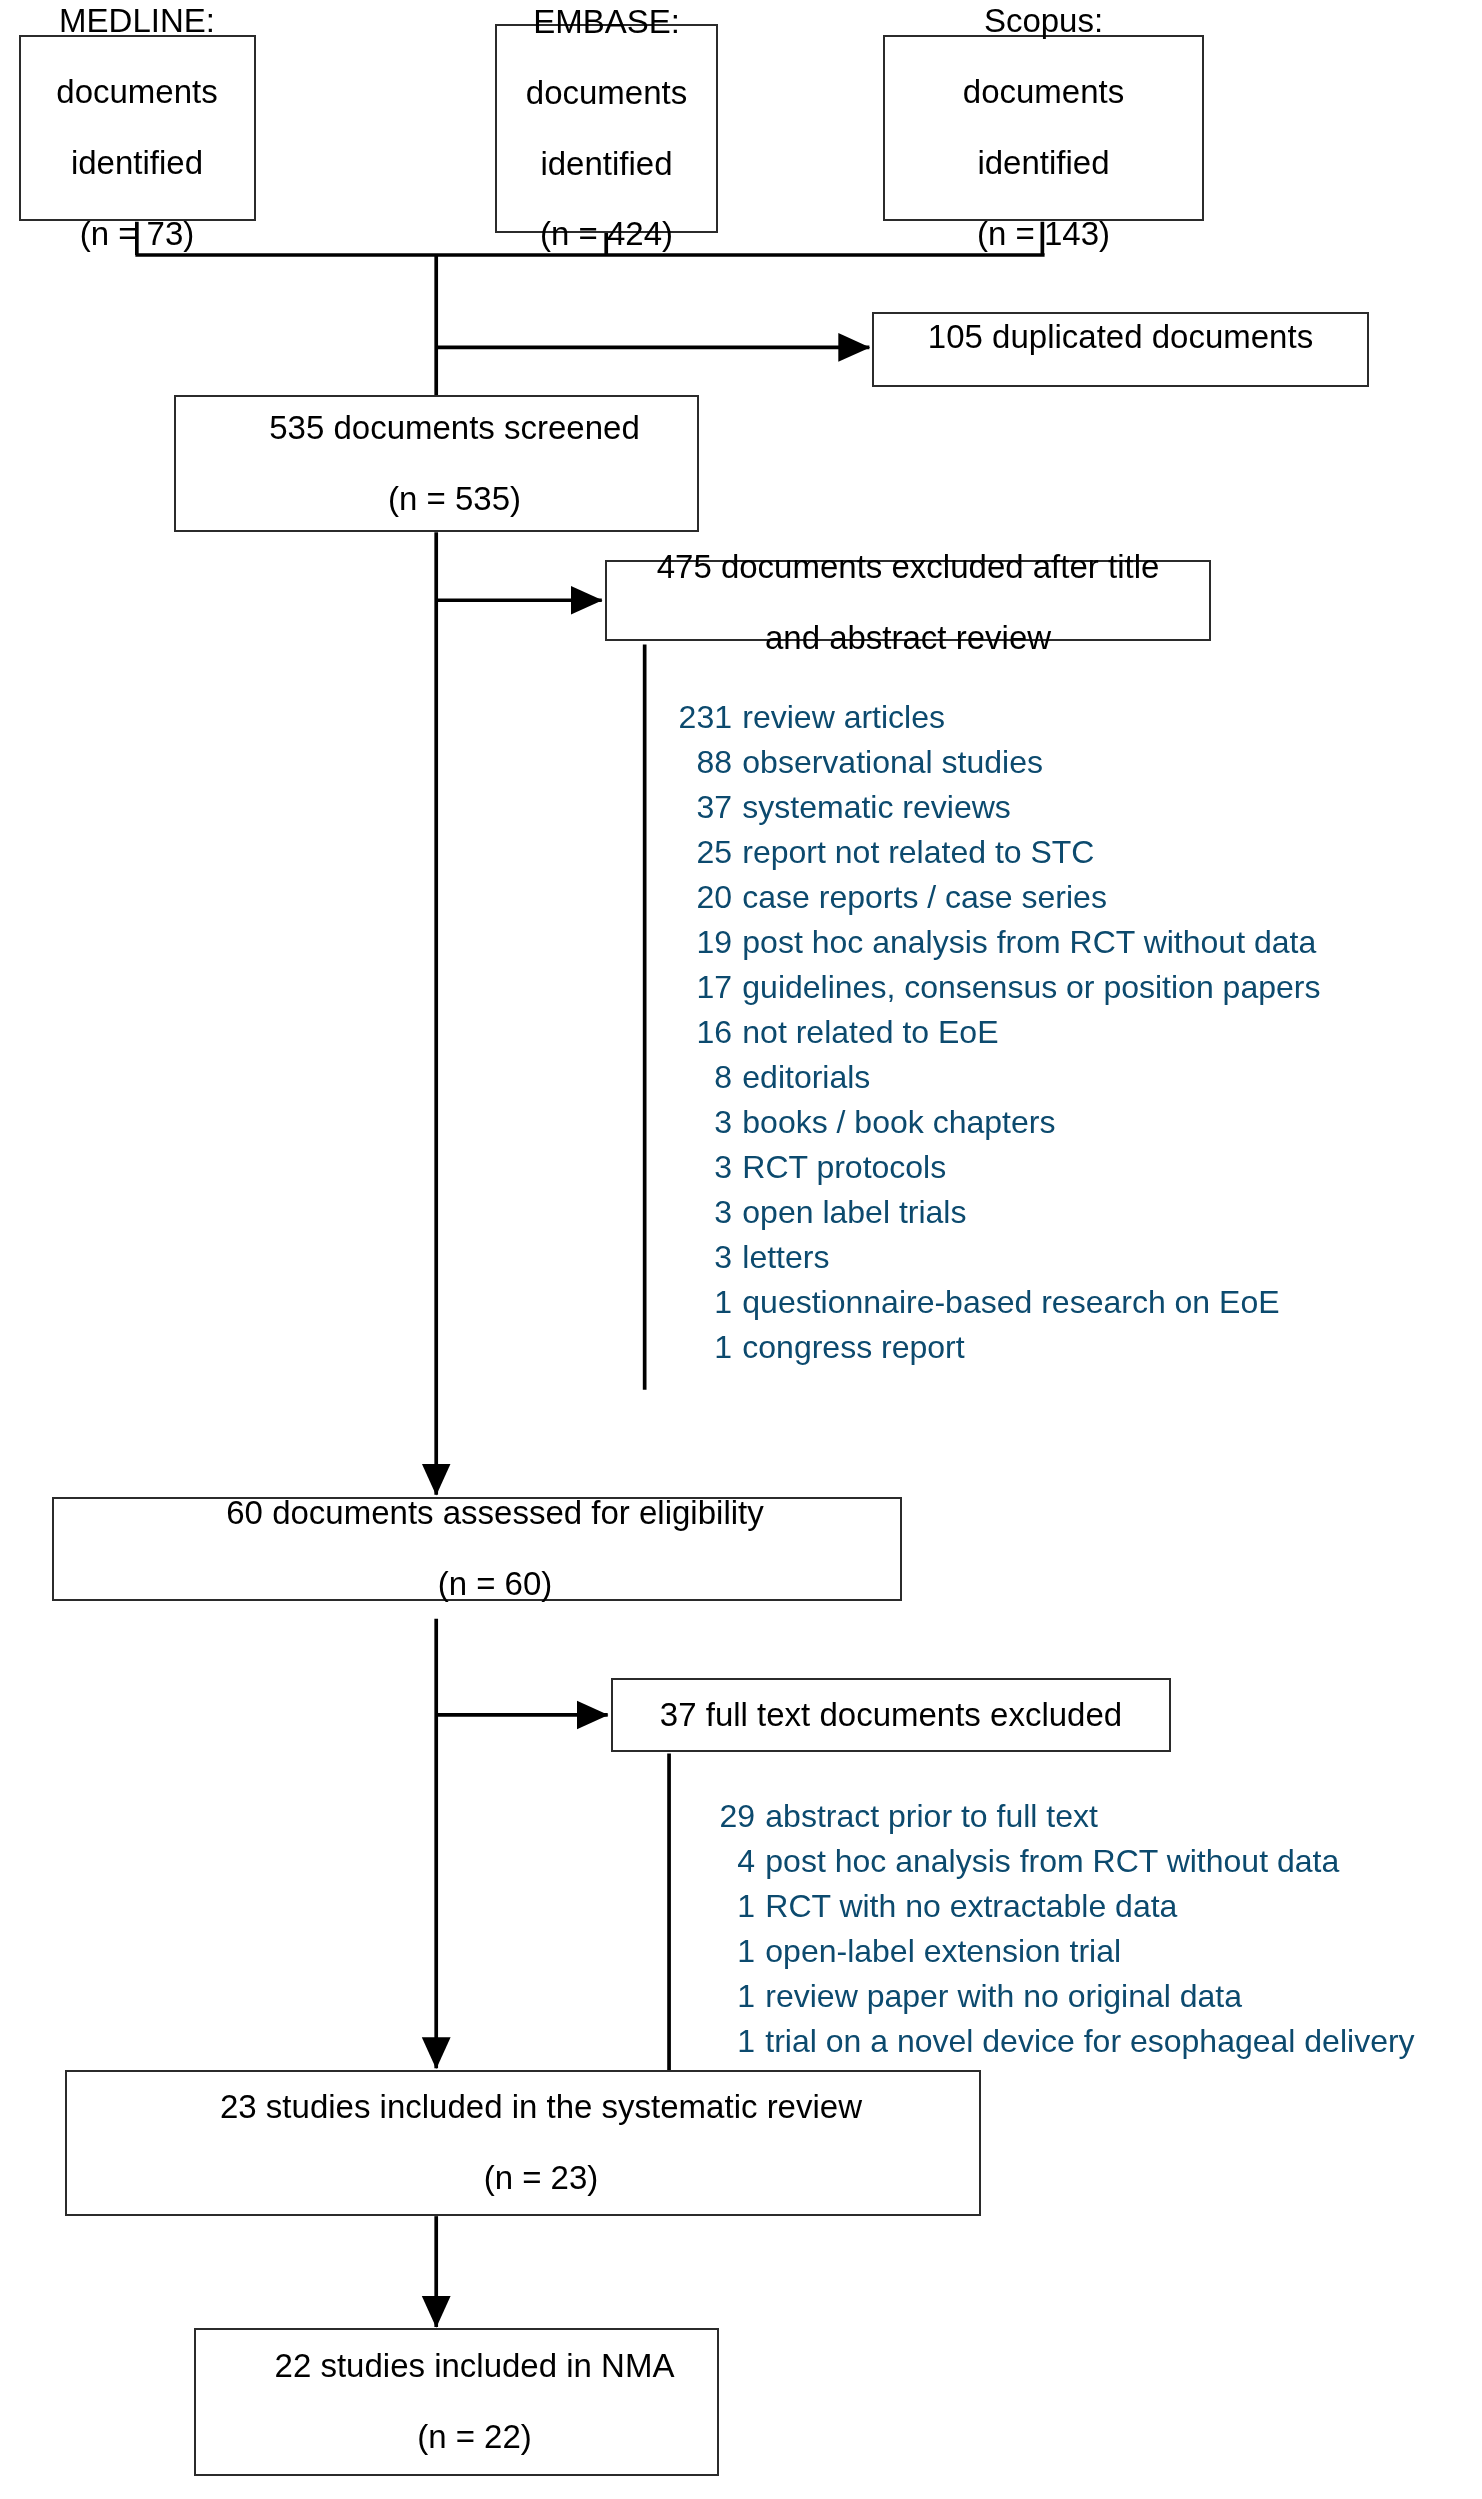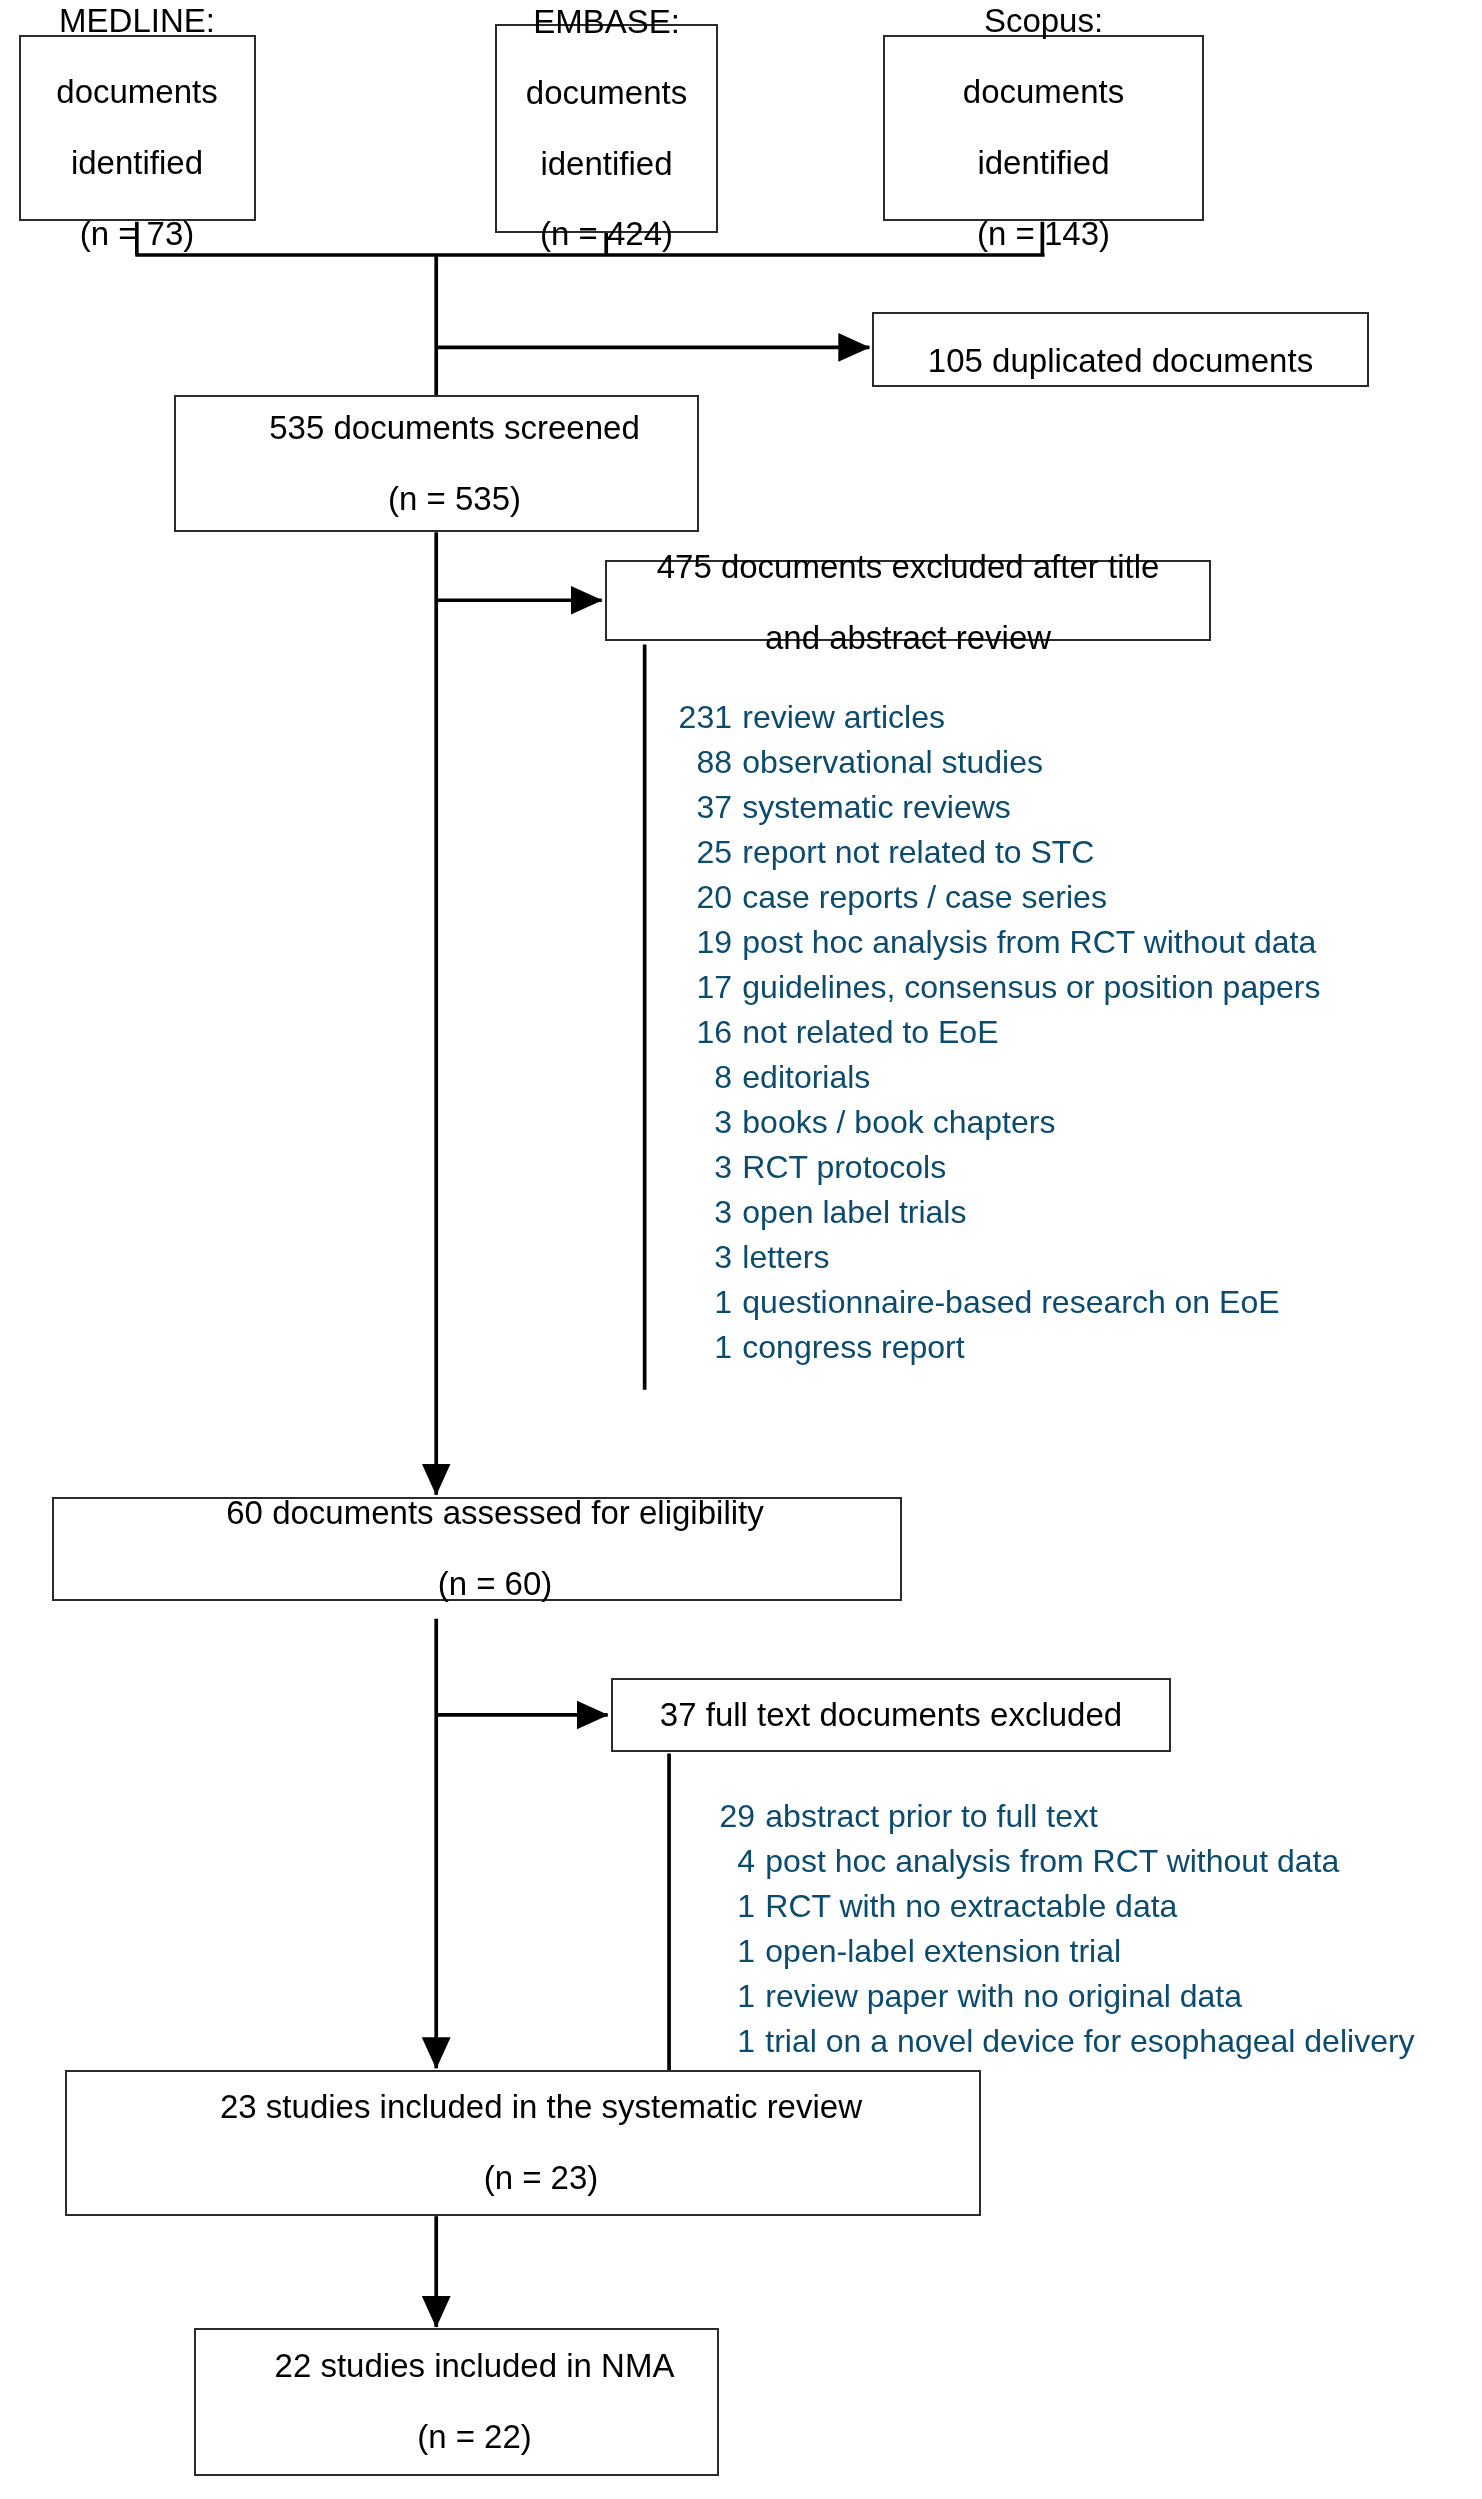--- a/index.html
+++ b/index.html
@@ -124,21 +124,21 @@
     <span class="line">(n = 424)</span>
   </div>
 
   <div class="box src" style="left:883px; top:35px; width:321px; height:186px;">
     <span class="line">Scopus:</span>
     <span class="line">documents</span>
     <span class="line">identified</span>
     <span class="line">(n = 143)</span>
   </div>
 
-  <div class="box side" style="left:872px; top:312px; width:497px; height:75px; justify-content:flex-end;">
+  <div class="box side" style="left:872px; top:312px; width:497px; height:75px; justify-content:flex-start;">
     <span class="line">105 duplicated documents</span>
   </div>
 
   <div class="box stage" style="left:174px; top:395px; width:525px; height:137px;">
     <span class="line">535 documents screened</span>
     <span class="line">(n = 535)</span>
   </div>
 
   <div class="box side" style="left:605px; top:560px; width:606px; height:81px; padding-top:5px;">
     <span class="line">475 documents excluded after title</span>

